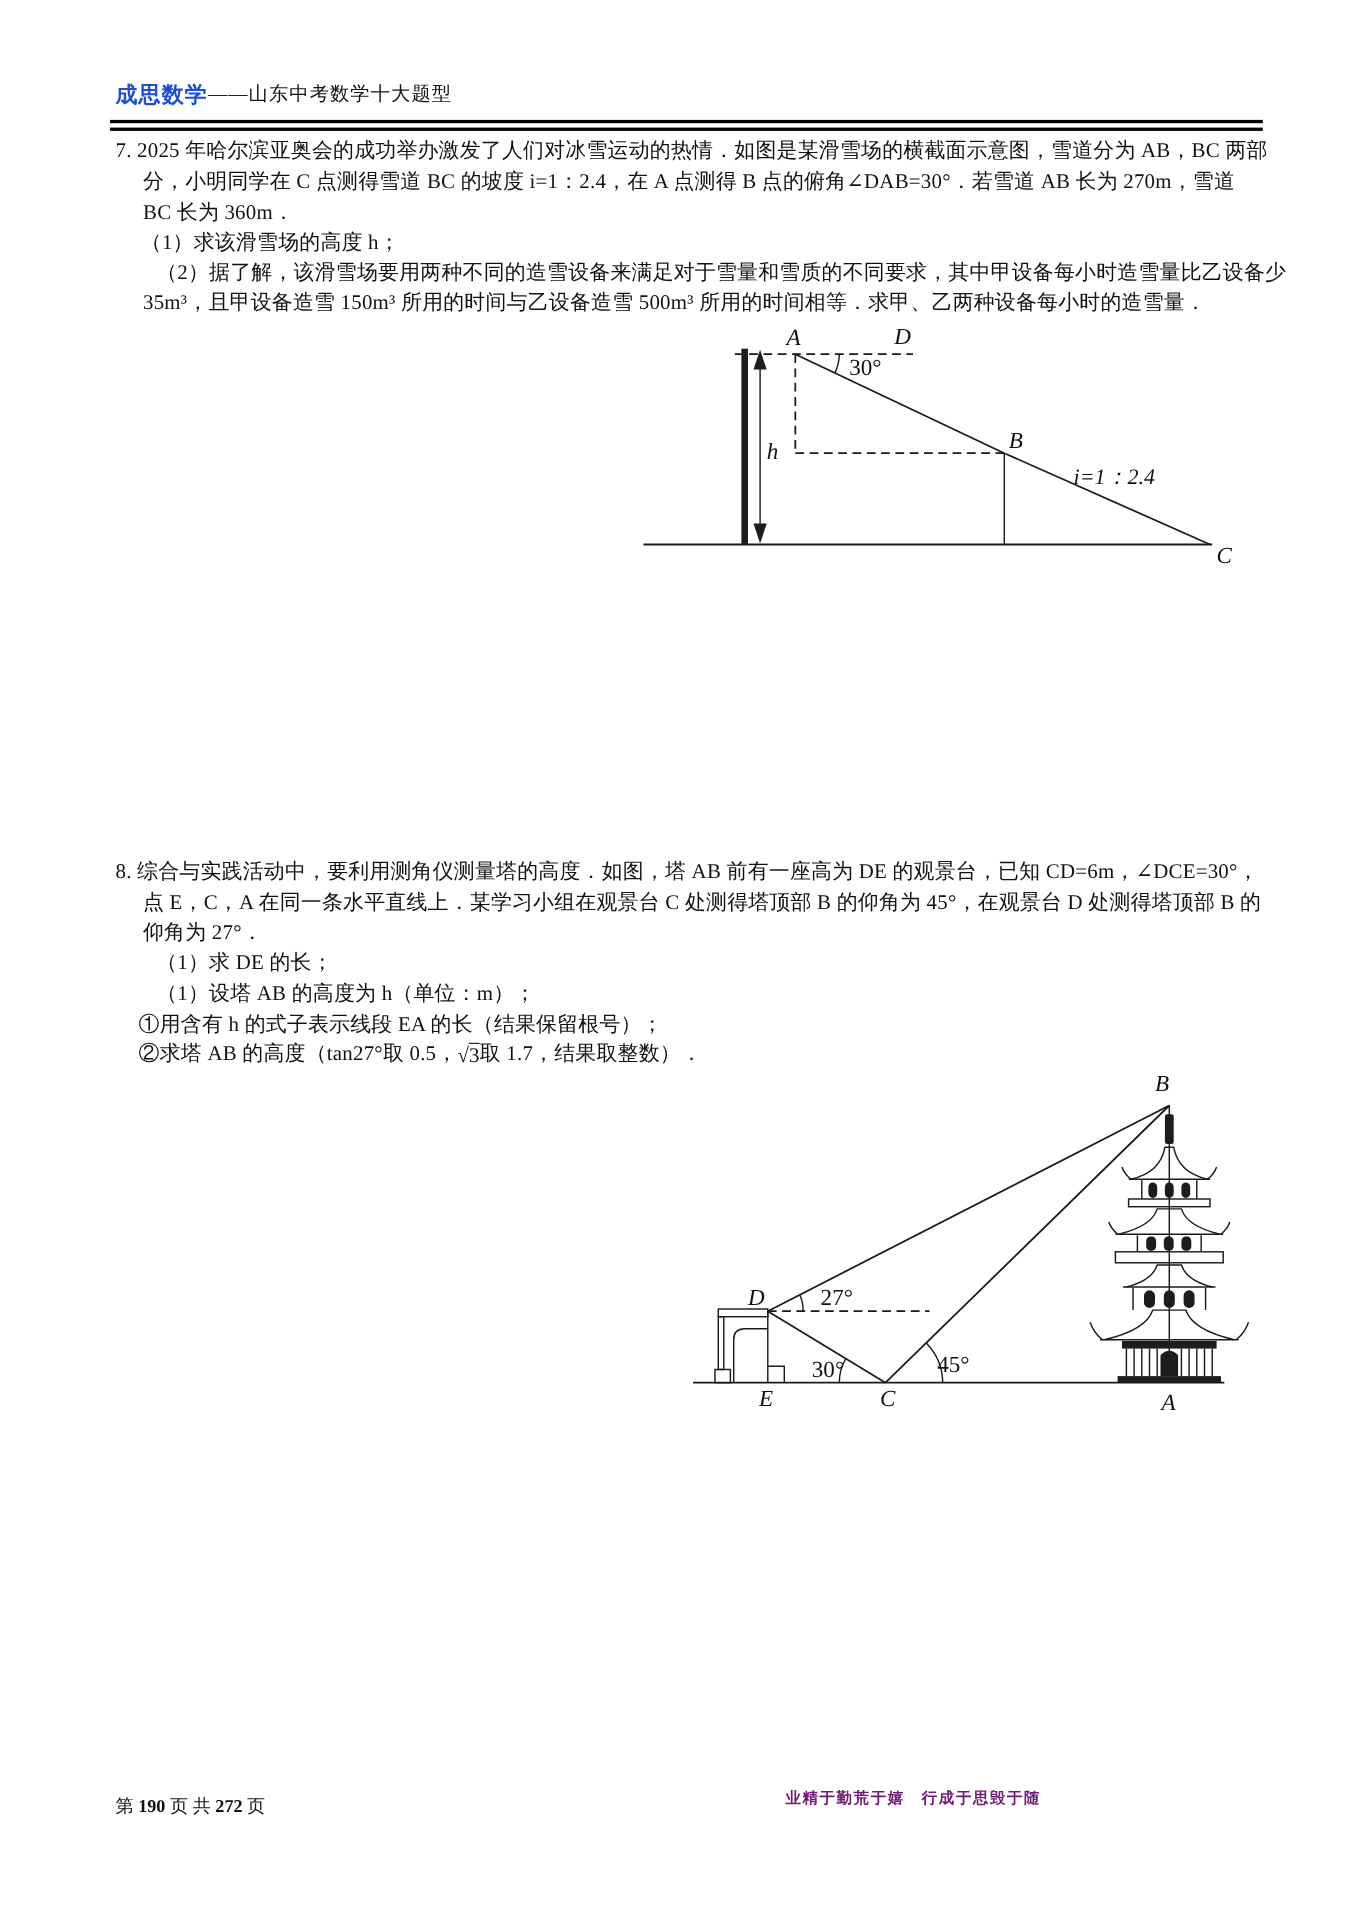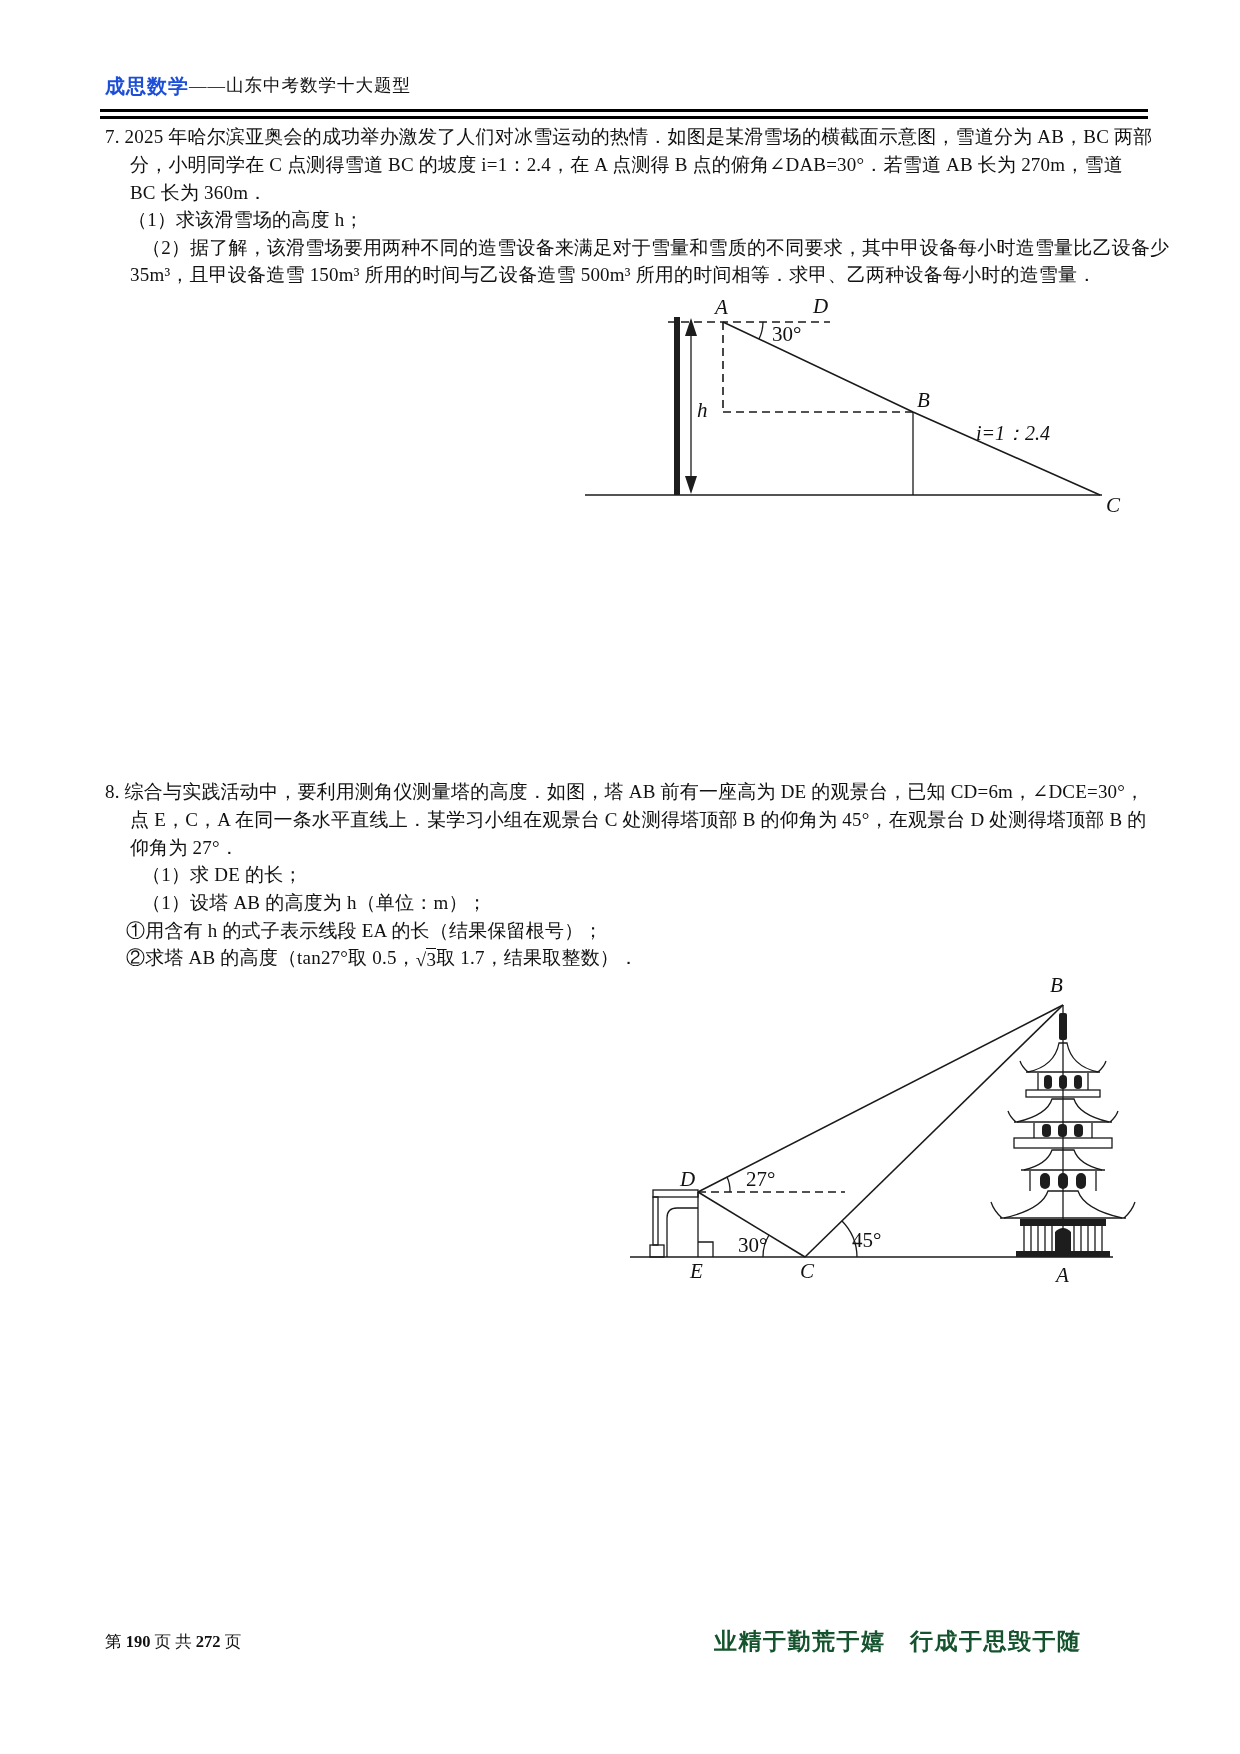--- a/index.html
+++ b/index.html
@@ -30,21 +30,21 @@
   svg text{font-family:"Liberation Serif","DejaVu Serif",serif;font-size:21px;fill:#111;}
   svg text.it{font-style:italic;}
   svg text.sm{font-size:20px;}
   .ln{stroke:#1a1a1a;stroke-width:1.6;fill:none;}
   .lnt{stroke:#1a1a1a;stroke-width:1.3;fill:none;}
   .dash{stroke:#1a1a1a;stroke-width:1.6;fill:none;stroke-dasharray:8 5;}
   .fill{fill:#1d1d1d;stroke:none;}
   
   #footer-left{left:105px;top:1631px;font-size:16.5px;}
   #footer-left b{font-weight:bold;}
-  #footer-right{left:714px;top:1626px;font-size:23px;font-weight:bold;color:#14532d;letter-spacing:1.5px;}
+  #footer-right{left:714px;top:1626px;font-size:14px;font-weight:bold;color:#701a75;letter-spacing:1.5px;}
 </style>
 </head>
 <body>
 
 <div class="abs" id="hdr">
   <span id="brand">成思数学</span><span id="hdr-sub">——山东中考数学十大题型</span>
 </div>
 <div class="rule" id="rule1"></div>
 <div class="rule" id="rule2"></div>
 

